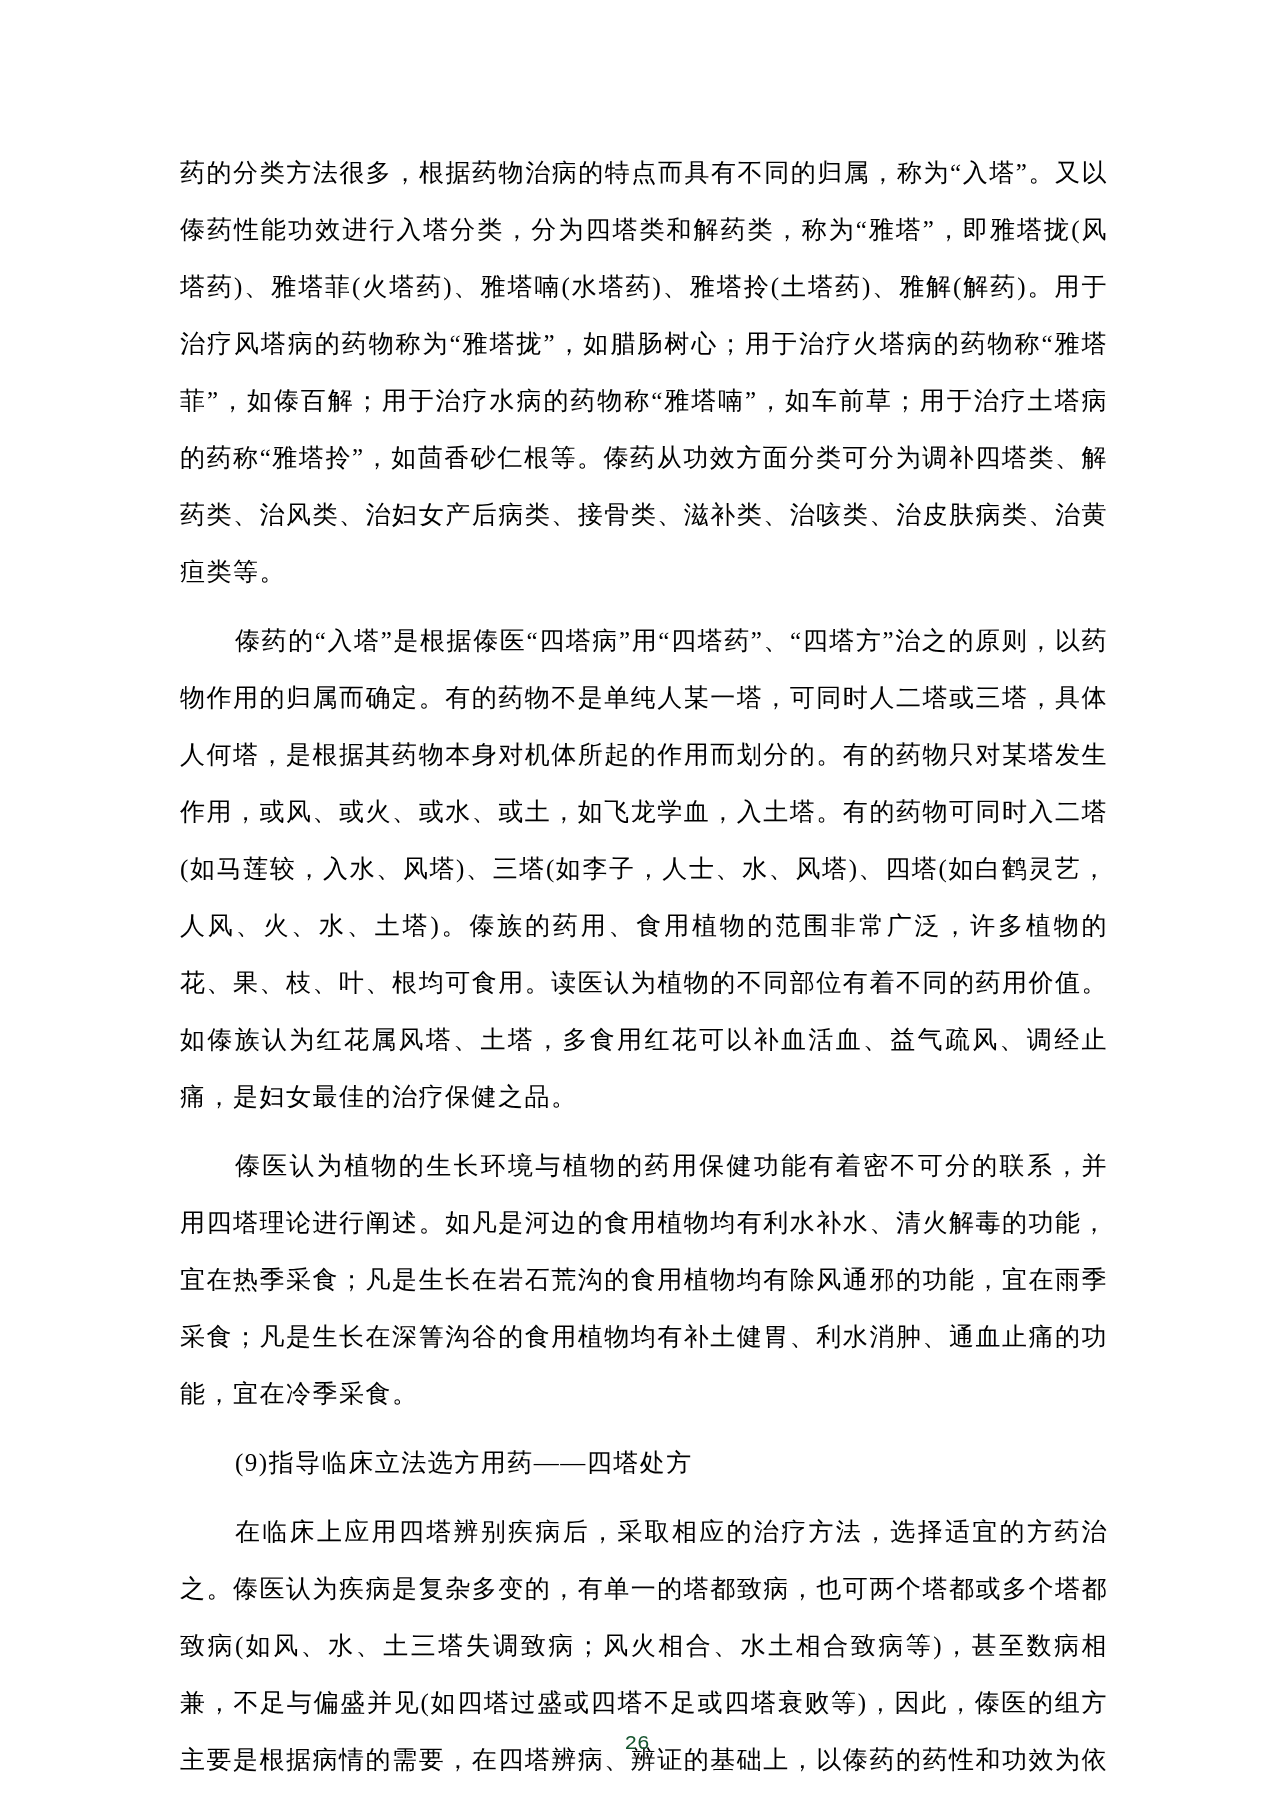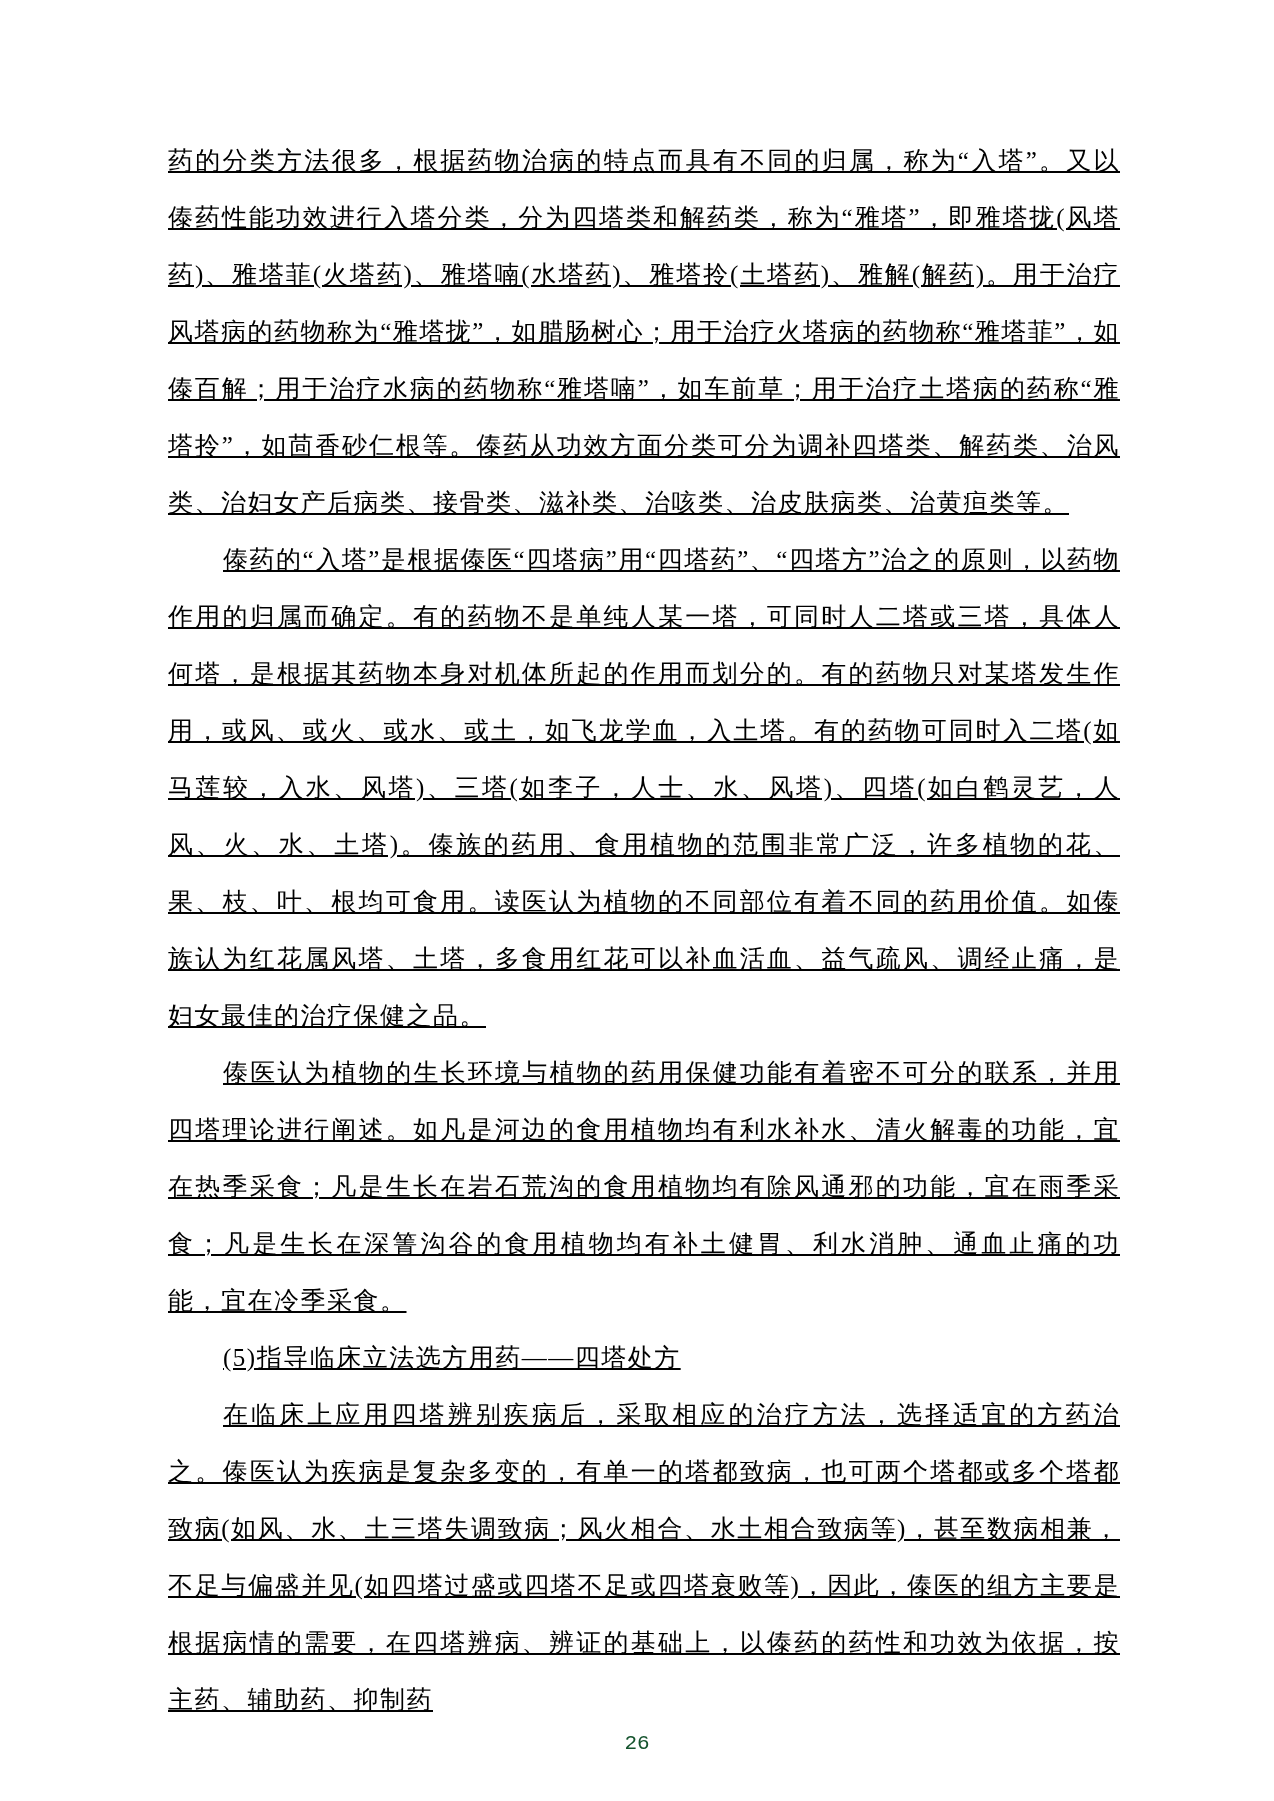--- a/index.html
+++ b/index.html
@@ -21,24 +21,23 @@
     left: 168px;
     top: 132px;
     width: 952px;
     font-size: 25px;
     line-height: 57px;
     letter-spacing: 1.5px;
     text-align: justify;
     text-justify: inter-ideograph;
   }
   .para {
-    margin: 0;
+    margin: 12px;
     padding: 0;
     text-indent: 2.2em;
-    text-decoration: underline;
   }
   .para.no-indent {
     text-indent: 0;
   }
   .page-number {
     position: absolute;
     top: 1732px;
     left: 0;
     width: 100%;
     text-align: center;
@@ -48,17 +47,17 @@
   }
 </style>
 </head>
 <body>
 
 <div class="page">
   <div class="content">
     <p class="para no-indent">药的分类方法很多，根据药物治病的特点而具有不同的归属，称为“入塔”。又以傣药性能功效进行入塔分类，分为四塔类和解药类，称为“雅塔”，即雅塔拢(风塔药)、雅塔菲(火塔药)、雅塔喃(水塔药)、雅塔拎(土塔药)、雅解(解药)。用于治疗风塔病的药物称为“雅塔拢”，如腊肠树心；用于治疗火塔病的药物称“雅塔菲”，如傣百解；用于治疗水病的药物称“雅塔喃”，如车前草；用于治疗土塔病的药称“雅塔拎”，如茴香砂仁根等。傣药从功效方面分类可分为调补四塔类、解药类、治风类、治妇女产后病类、接骨类、滋补类、治咳类、治皮肤病类、治黄疸类等。</p>
     <p class="para">傣药的“入塔”是根据傣医“四塔病”用“四塔药”、“四塔方”治之的原则，以药物作用的归属而确定。有的药物不是单纯人某一塔，可同时人二塔或三塔，具体人何塔，是根据其药物本身对机体所起的作用而划分的。有的药物只对某塔发生作用，或风、或火、或水、或土，如飞龙学血，入土塔。有的药物可同时入二塔(如马莲较，入水、风塔)、三塔(如李子，人士、水、风塔)、四塔(如白鹤灵艺，人风、火、水、土塔)。傣族的药用、食用植物的范围非常广泛，许多植物的花、果、枝、叶、根均可食用。读医认为植物的不同部位有着不同的药用价值。如傣族认为红花属风塔、土塔，多食用红花可以补血活血、益气疏风、调经止痛，是妇女最佳的治疗保健之品。</p>
     <p class="para">傣医认为植物的生长环境与植物的药用保健功能有着密不可分的联系，并用四塔理论进行阐述。如凡是河边的食用植物均有利水补水、清火解毒的功能，宜在热季采食；凡是生长在岩石荒沟的食用植物均有除风通邪的功能，宜在雨季采食；凡是生长在深箐沟谷的食用植物均有补土健胃、利水消肿、通血止痛的功能，宜在冷季采食。</p>
-    <p class="para">(5)指导临床立法选方用药——四塔处方</p>
+    <p class="para">(9)指导临床立法选方用药——四塔处方</p>
     <p class="para">在临床上应用四塔辨别疾病后，采取相应的治疗方法，选择适宜的方药治之。傣医认为疾病是复杂多变的，有单一的塔都致病，也可两个塔都或多个塔都致病(如风、水、土三塔失调致病；风火相合、水土相合致病等)，甚至数病相兼，不足与偏盛并见(如四塔过盛或四塔不足或四塔衰败等)，因此，傣医的组方主要是根据病情的需要，在四塔辨病、辨证的基础上，以傣药的药性和功效为依据，按主药、辅助药、抑制药</p>
   </div>
   <div class="page-number">26</div>
 </div>
 
 </body></html>

